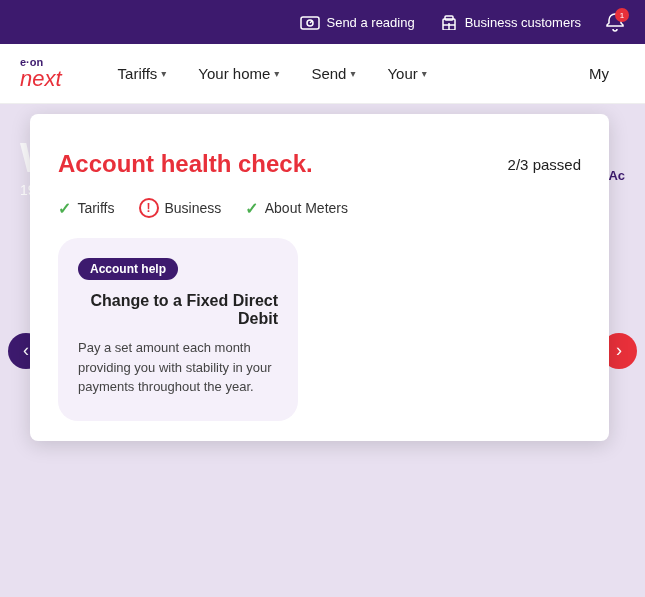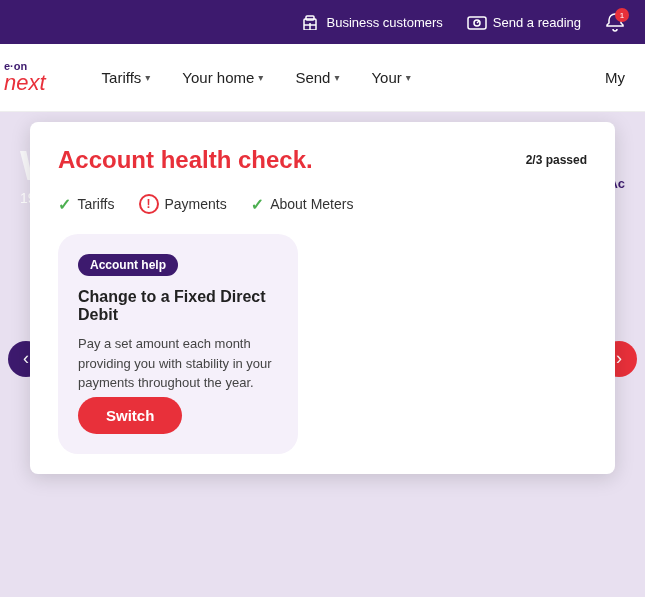--- a/index.html
+++ b/index.html
@@ -52,24 +52,24 @@
       height: 14px;
       font-size: 8px;
       display: flex;
       align-items: center;
       justify-content: center;
     }
 
     
     .nav-bar {
       background: white;
-      height: 68px;
-      display: flex;
-      align-items: center;
-      padding: 0 4px;
+      height: 60px;
+      display: flex;
+      align-items: center;
+      padding: 0 20px;
       gap: 0;
       border-bottom: 1px solid #eee;
     }
     .logo {
       margin-right: 40px;
       display: flex;
       flex-direction: column;
       line-height: 1;
     }
     .logo-eon {
@@ -181,41 +181,41 @@
       z-index: 5;
       color: white;
       font-size: 18px;
     }
 
     
     .health-check-card {
       position: absolute;
       top: 10px;
       left: 30px;
-      right: 30px;
+      right: 36px;
       background: white;
       border-radius: 8px;
-      padding: 24px 28px 20px 28px;
+      padding: 36px 28px 20px 28px;
       box-shadow: 0 4px 20px rgba(0,0,0,0.15);
       z-index: 20;
     }
     .health-check-header {
       display: flex;
       align-items: center;
       justify-content: space-between;
       margin-bottom: 20px;
     }
     .health-check-title {
       font-size: 24px;
       font-weight: bold;
       color: #e8303a;
     }
     .health-check-score {
-      font-size: 12px;
-      font-weight: bold;
+      font-size: 15px;
+      font-weight: normal;
       color: #222;
     }
     .health-check-items {
       display: flex;
       align-items: center;
       gap: 24px;
       margin-bottom: 20px;
     }
     .health-item {
       display: flex;
@@ -257,20 +257,21 @@
       font-weight: bold;
       padding: 4px 12px;
       border-radius: 20px;
       margin-bottom: 12px;
     }
     .inner-card-title {
       font-size: 16px;
       font-weight: bold;
       color: #222;
       margin-bottom: 10px;
+      text-align: right;
     }
     .inner-card-desc {
       font-size: 13px;
       color: #444;
       line-height: 1.5;
       margin-bottom: 4px;
     }
     .switch-btn {
       background: #e8303a;
       color: white;
@@ -279,41 +280,41 @@
       padding: 10px 28px;
       font-size: 15px;
       font-weight: bold;
       cursor: pointer;
     }
   </style>
 </head>
 <body>
 
 <div class="top-bar">
+  <div class="top-bar-item">
+    <div class="top-bar-icon">
+      <svg width="20" height="16" viewBox="0 0 20 16" fill="none">
+        <rect x="1" y="3" width="18" height="12" rx="2" stroke="white" stroke-width="1.5" fill="none"></rect>
+        <circle cx="10" cy="9" r="3" stroke="white" stroke-width="1.5" fill="none"></circle>
+        <line x1="10" y1="9" x2="12" y2="7" stroke="white" stroke-width="1.5"></line>
+      </svg>
+    </div>
+    <span>Send a reading</span>
+  </div>
   <div class="top-bar-item">
     <div class="top-bar-icon">
       <svg width="18" height="16" viewBox="0 0 18 16" fill="none">
         <rect x="3" y="5" width="12" height="11" rx="1" stroke="white" stroke-width="1.5" fill="none"></rect>
         <rect x="5" y="2" width="8" height="4" rx="1" stroke="white" stroke-width="1.5" fill="none"></rect>
         <line x1="9" y1="9" x2="9" y2="16" stroke="white" stroke-width="1.5"></line>
         <line x1="3" y1="11" x2="15" y2="11" stroke="white" stroke-width="1.5"></line>
       </svg>
     </div>
     <span>Business customers</span>
   </div>
-  <div class="top-bar-item">
-    <div class="top-bar-icon">
-      <svg width="20" height="16" viewBox="0 0 20 16" fill="none">
-        <rect x="1" y="3" width="18" height="12" rx="2" stroke="white" stroke-width="1.5" fill="none"></rect>
-        <circle cx="10" cy="9" r="3" stroke="white" stroke-width="1.5" fill="none"></circle>
-        <line x1="10" y1="9" x2="12" y2="7" stroke="white" stroke-width="1.5"></line>
-      </svg>
-    </div>
-    <span>Send a reading</span>
-  </div>
   <div class="notification-bell">
     <svg width="20" height="20" viewBox="0 0 20 20" fill="none">
       <path d="M10 2a6 6 0 0 0-6 6v3l-2 2v1h16v-1l-2-2V8a6 6 0 0 0-6-6z" stroke="white" stroke-width="1.5" fill="none"></path>
       <path d="M8 17a2 2 0 0 0 4 0" stroke="white" stroke-width="1.5" fill="none"></path>
     </svg>
     <div class="notification-badge">1</div>
   </div>
 </div>
 
 <div class="nav-bar">
@@ -365,30 +366,29 @@
     </div>
     <div class="health-check-items">
 
       <div class="health-item">
         <span class="check-icon">✓</span>
         <span>Tariffs</span>
       </div>
 
       <div class="health-item">
         <div class="warning-icon">!</div>
-        <span>Payments</span>
+        <span>Business</span>
       </div>
 
       <div class="health-item">
         <span class="check-icon">✓</span>
         <span>About Meters</span>
       </div>
     </div>
 
     <div class="inner-card">
       <div class="account-help-badge">Account help</div>
       <div class="inner-card-title">Change to a Fixed Direct Debit</div>
       <div class="inner-card-desc">Pay a set amount each month providing you with stability in your payments throughout the year.</div>
-      <button class="switch-btn">Switch</button>
     </div>
   </div>
 
 </div>
 
 </body></html>

